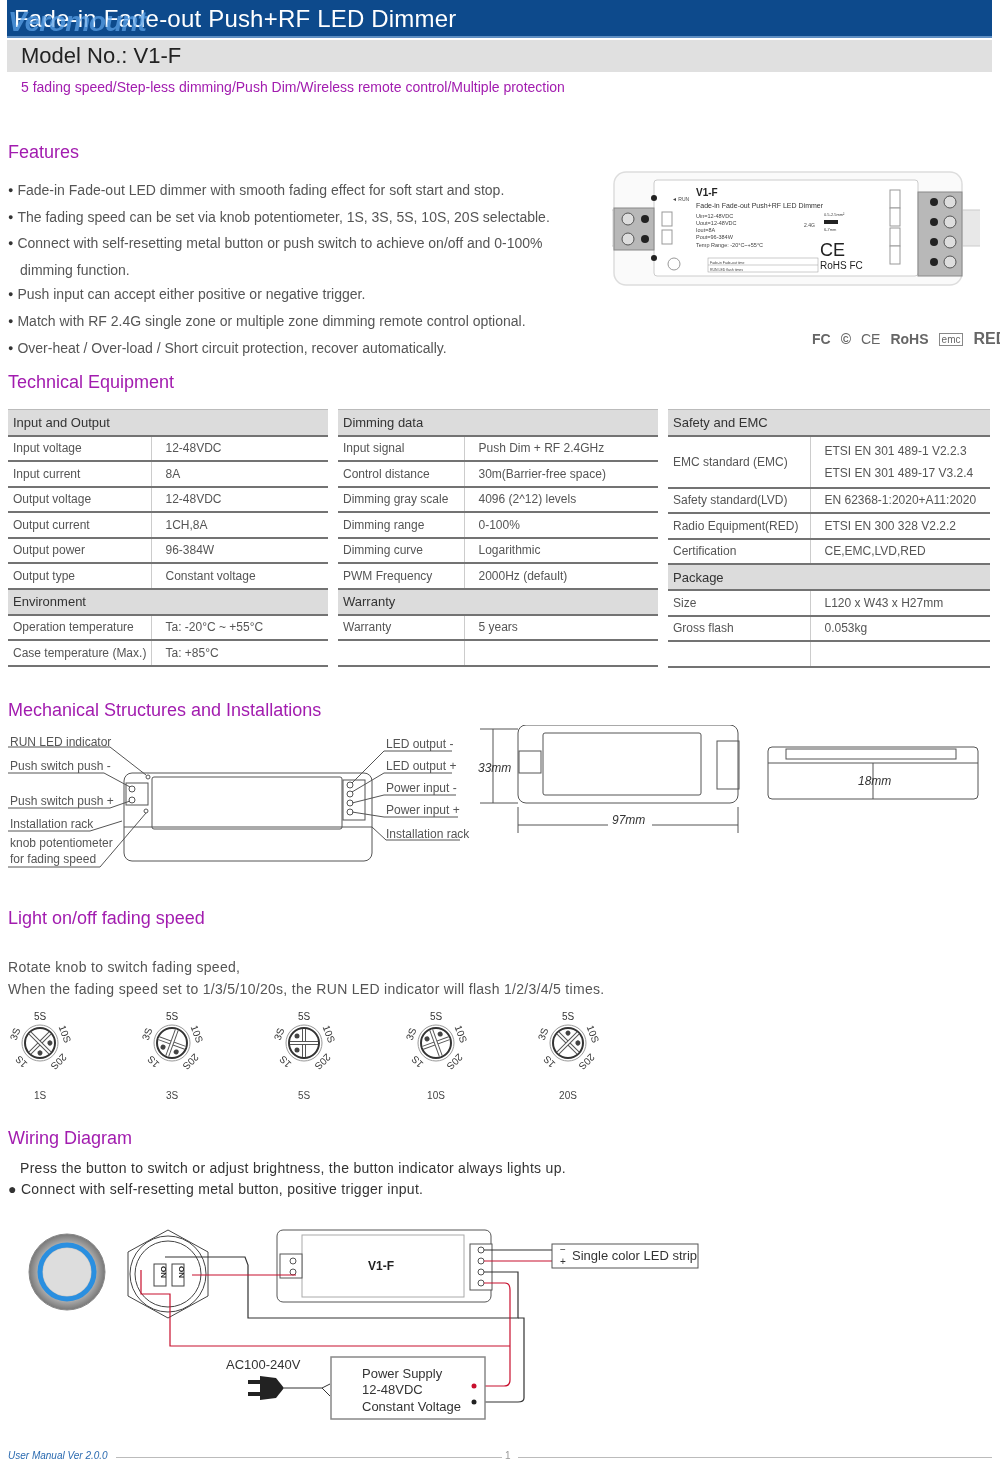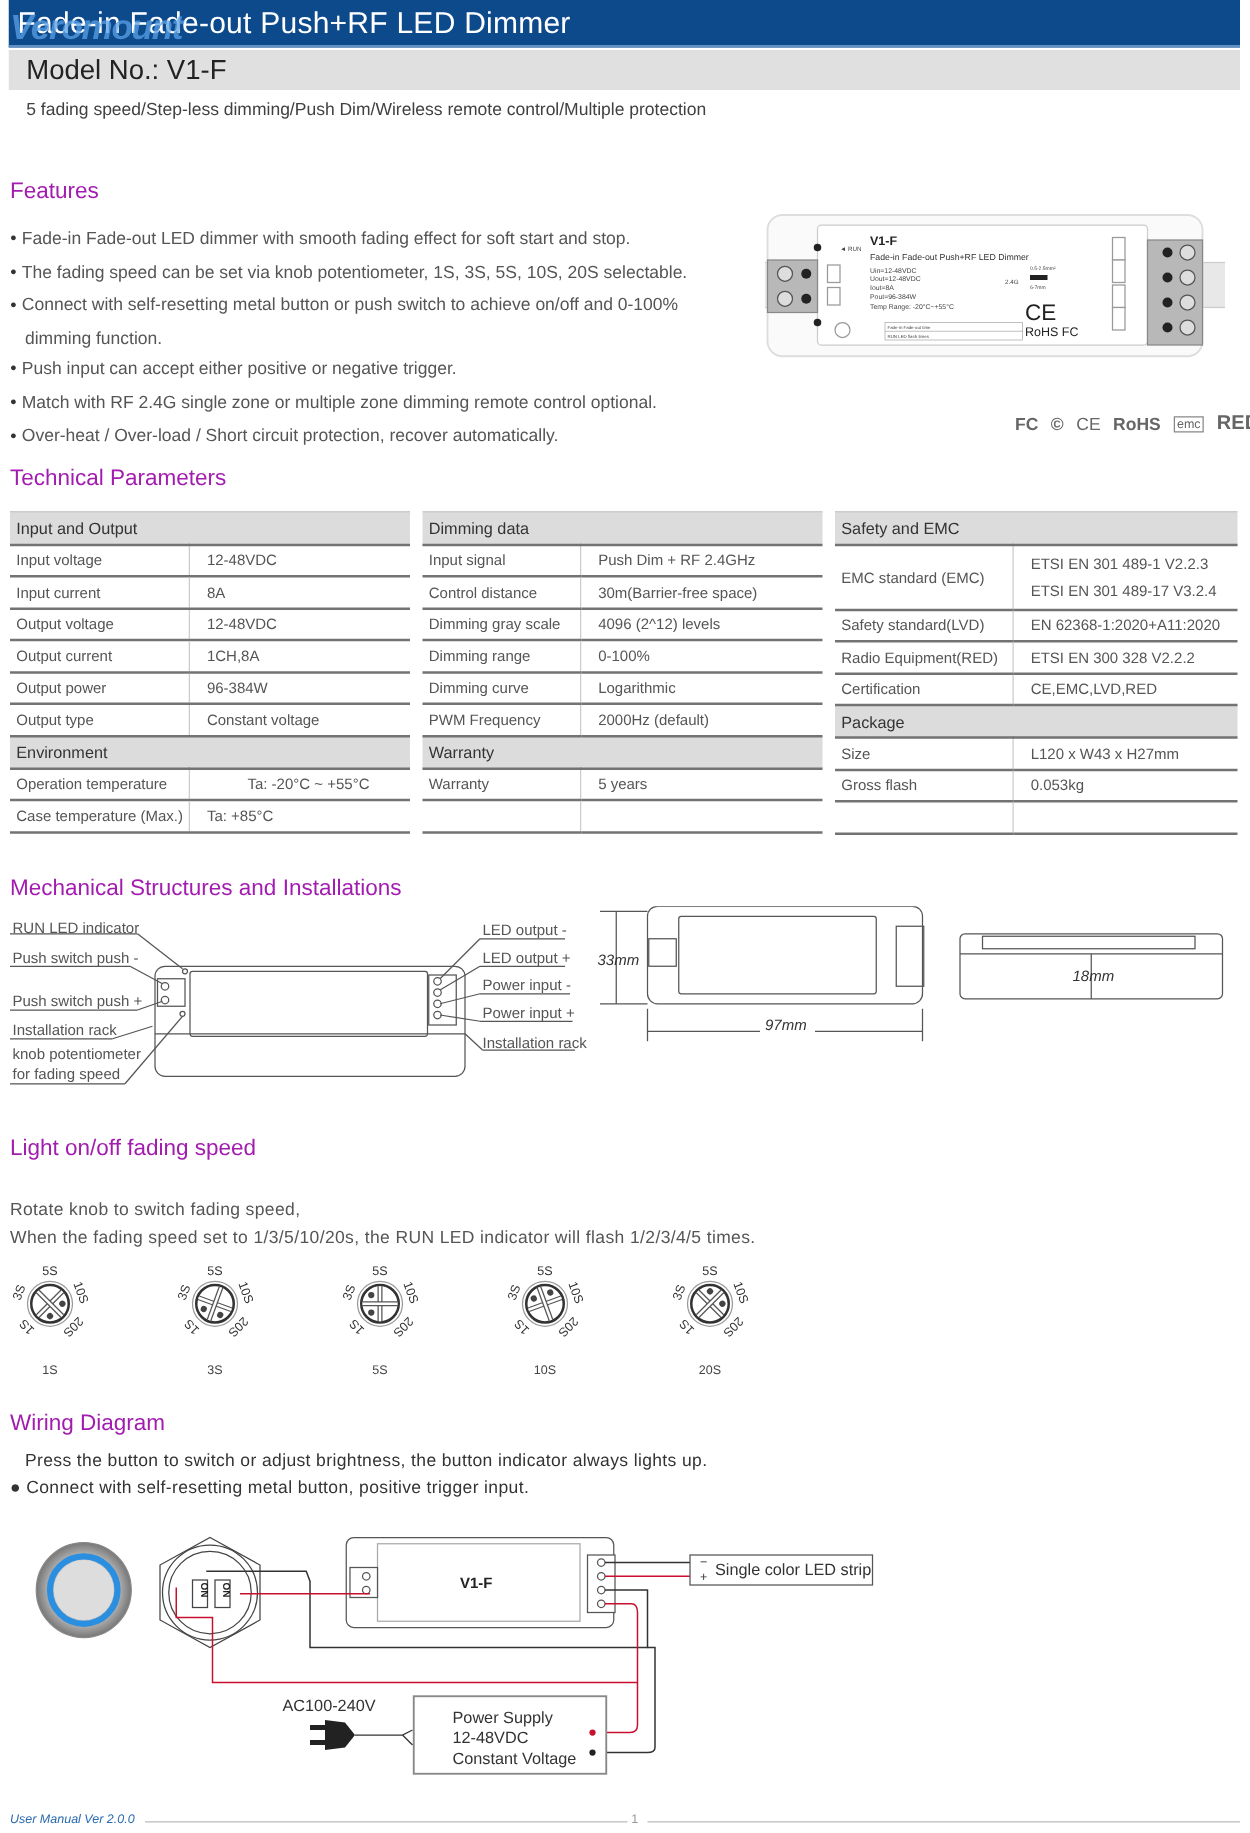--- a/index.html
+++ b/index.html
@@ -3,21 +3,21 @@
 <meta charset="utf-8">
 <style>
   * { box-sizing: border-box; margin: 0; padding: 0; }
   body { width: 1000px; height: 1466px; background: #fff; font-family: "Liberation Sans", sans-serif; color: #444; position: relative; overflow: hidden; }
   .abs { position: absolute; }
   .title-bar { left: 7px; top: 0; width: 985px; height: 38px; background: #0d4a8c; border-bottom: 2px solid #5f8fc3; }
   .title-text { left: 14px; top: 5px; font-size: 24px; color: #fff; letter-spacing: 0.2px; }
   .watermark { left: 8px; top: 6px; font-size: 28px; font-weight: bold; color: rgba(90,160,230,0.75); font-style: italic; letter-spacing: -1px; }
   .model-bar { left: 7px; top: 40px; width: 985px; height: 32px; background: #e0e0e0; }
   .model-text { left: 21px; top: 43px; font-size: 22px; color: #222; }
-  .subtitle { left: 21px; top: 79px; font-size: 14px; color: #404040; text-align: center; }
+  .subtitle { left: 21px; top: 79px; font-size: 14px; color: #a21caf; text-align: center; }
   .section-title { font-size: 18px; color: #a21caf; }
   .features { left: 8px; top: 178px; width: 580px; font-size: 14px; color: #555; line-height: 24.6px; }
   .features li { list-style: none; padding-left: 12px; text-indent: -12px; }
   .features li::before { content: "\25CF"; font-size: 9px; color: #333; margin-right: 4px; position: relative; top: -2px; }
   .device-photo { left: 612px; top: 170px; width: 368px; height: 118px; }
   .certs { left: 812px; top: 330px; font-size: 14px; color: #666; display: flex; gap: 10px; align-items: center; font-weight: bold; }
   .certs span.emc { font-weight: normal; font-size: 10px; border: 1px solid #888; padding: 0 2px; }
   .certs span.red { font-size: 16px; }
   table.param { position: absolute; border-collapse: collapse; font-size: 12px; color: #555; }
   table.param td { border-bottom: 2px solid #737373; height: 25.5px; padding-left: 5px; vertical-align: middle; }
@@ -101,21 +101,21 @@
 
 <div class="abs certs">
   <span>FC</span>
   <span>©</span>
   <span style="font-weight:normal">CE</span>
   <span>RoHS</span>
   <span class="emc">emc</span>
   <span class="red">RED</span>
 </div>
 
-<div class="abs section-title" style="left:8px;top:372px;">Technical Parameters</div>
+<div class="abs section-title" style="left:8px;top:372px;">Technical Equipment</div>
 
 <table class="param" style="left:8px;top:409px;width:320px;">
   <colgroup>
       <col style="width:143px">
       <col>
     </colgroup>
   <tbody id="tbl1">
       <tr class="hd">
         <td colspan="2">Input and Output</td>
       </tr>
@@ -141,21 +141,21 @@
       </tr>
       <tr>
         <td class="k">Output type</td>
         <td style="padding-left: 14px;">Constant voltage</td>
       </tr>
       <tr class="hd">
         <td colspan="2">Environment</td>
       </tr>
       <tr>
         <td class="k">Operation temperature</td>
-        <td style="padding-left: 14px; text-align: center;">Ta: -20°C ~ +55°C</td>
+        <td style="padding-left: 14px;">Ta: -20°C ~ +55°C</td>
       </tr>
       <tr>
         <td class="k">Case temperature (Max.)</td>
         <td style="padding-left: 14px;">Ta: +85°C</td>
       </tr>
     </tbody>
 </table>
 <table class="param" style="left:338px;top:409px;width:320px;">
   <colgroup>
       <col style="width:126px">

